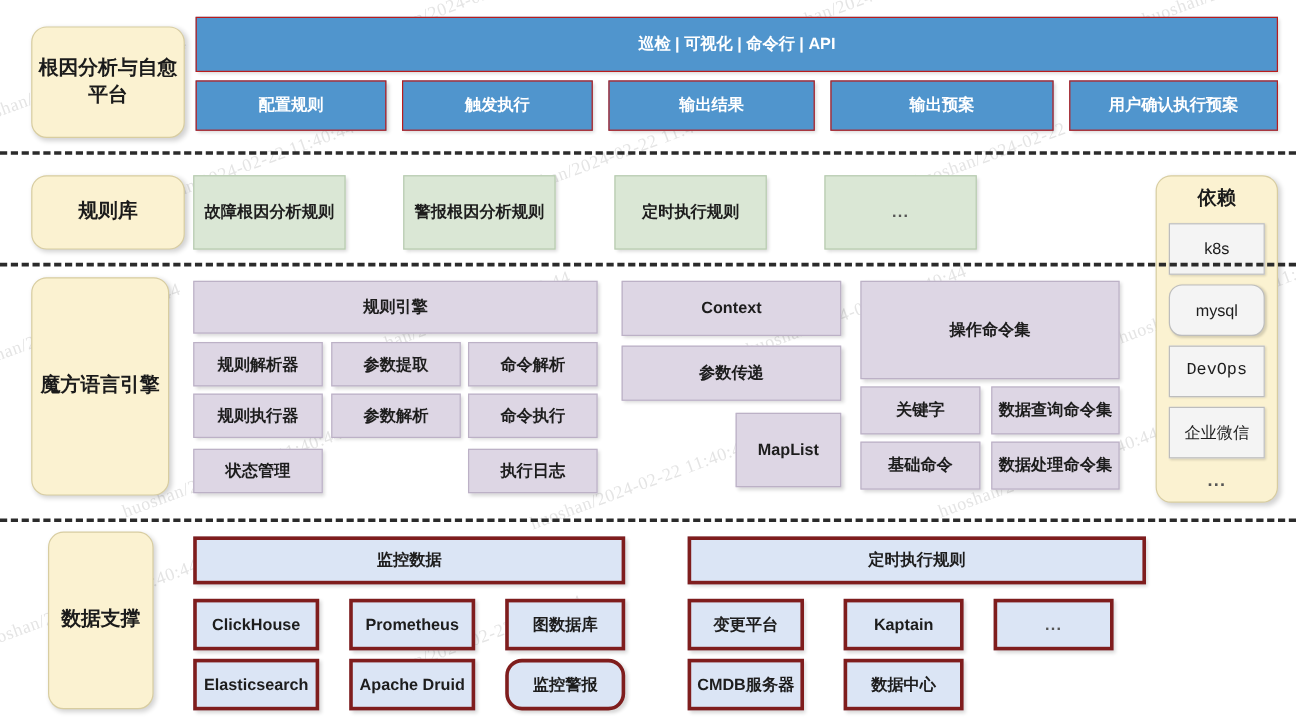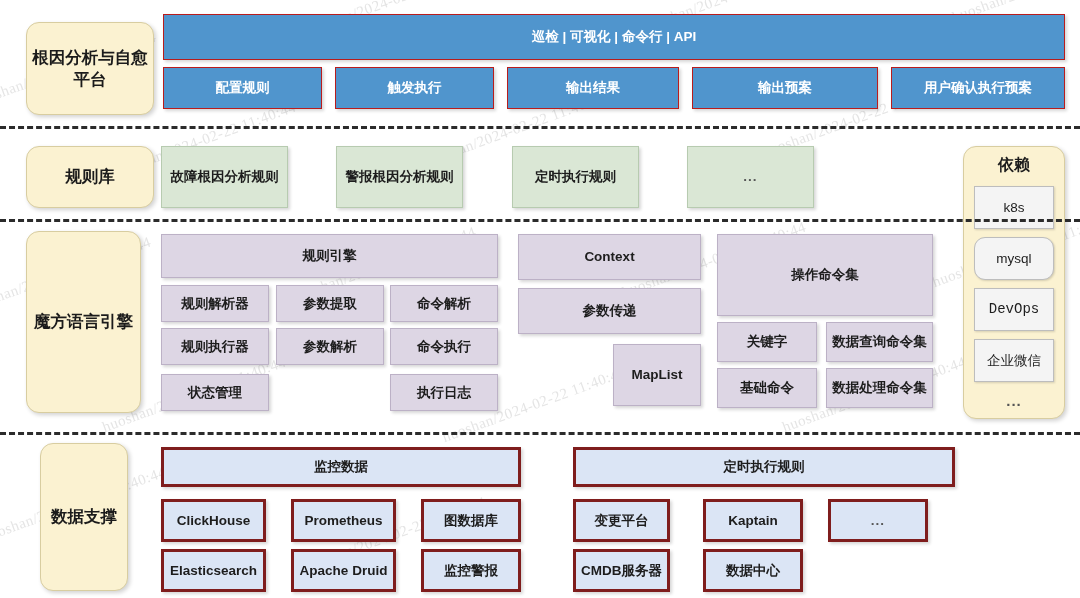--- a/index.html
+++ b/index.html
@@ -206,21 +206,21 @@
   <div class="box cat" style="left:40px;top:443px;width:88px;height:148px;">数据支撑</div>
 
   <div class="box lblue" style="left:161px;top:447px;width:360px;height:40px;">监控数据</div>
 
   <div class="box lblue" style="left:161px;top:499px;width:105px;height:43px;">ClickHouse</div>
   <div class="box lblue" style="left:291px;top:499px;width:105px;height:43px;">Prometheus</div>
   <div class="box lblue" style="left:421px;top:499px;width:100px;height:43px;">图数据库</div>
 
   <div class="box lblue" style="left:161px;top:549px;width:105px;height:43px;">Elasticsearch</div>
   <div class="box lblue" style="left:291px;top:549px;width:105px;height:43px;">Apache Druid</div>
-  <div class="box lblue" style="left:421px;top:549px;width:100px;height:43px;">监控警报</div>
+  <div class="box lblue" style="left:421px;top:549px;width:100px;height:43px;border-radius:14px;">监控警报</div>
 
   <div class="box lblue" style="left:573px;top:447px;width:382px;height:40px;">定时执行规则</div>
 
   <div class="box lblue" style="left:573px;top:499px;width:97px;height:43px;">变更平台</div>
   <div class="box lblue" style="left:703px;top:499px;width:100px;height:43px;">Kaptain</div>
   <div class="box lblue ellipsis" style="left:828px;top:499px;width:100px;height:43px;">...</div>
 
   <div class="box lblue" style="left:573px;top:549px;width:97px;height:43px;">CMDB服务器</div>
   <div class="box lblue" style="left:703px;top:549px;width:100px;height:43px;">数据中心</div>
 

